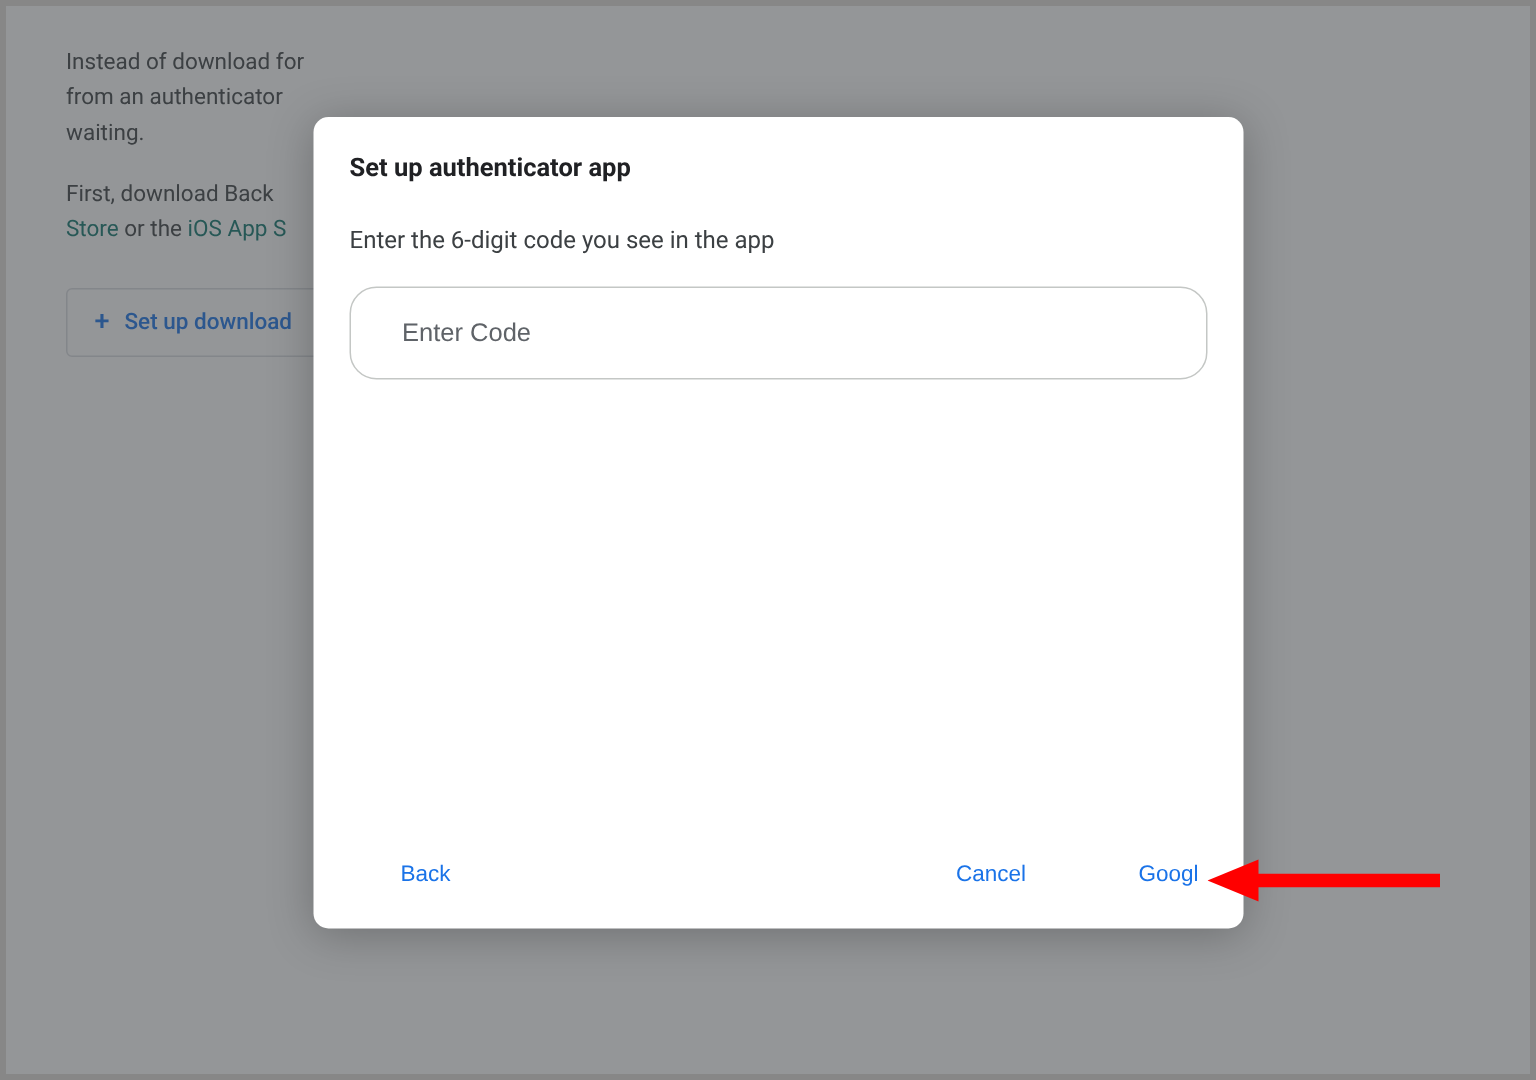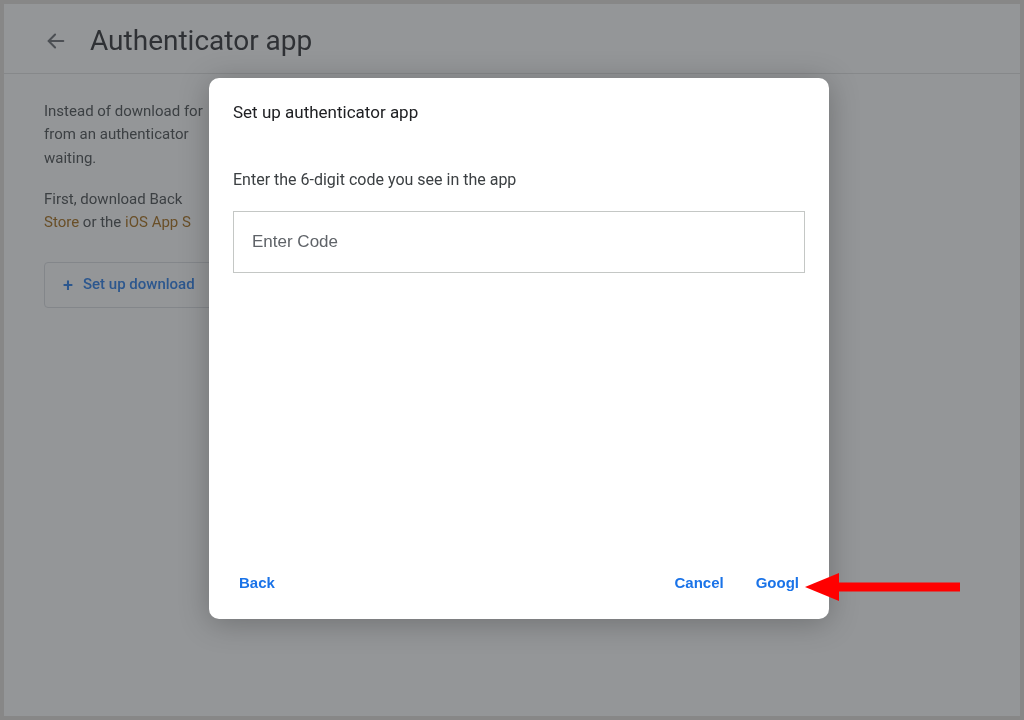--- a/index.html
+++ b/index.html
@@ -34,21 +34,21 @@
   color: #202124;
 }
 .body {
   padding: 26px 40px;
   color: #3c4043;
   font-size: 15px;
   line-height: 1.55;
   max-width: 820px;
 }
 .body p { margin-bottom: 18px; }
-.link { color: #a16207; }
+.link { color: #0f766e; }
 .setup-btn {
   display: inline-flex;
   align-items: center;
   gap: 10px;
   border: 1px solid #dadce0;
   border-radius: 4px;
   color: #1a73e8;
   font-size: 15px;
   font-weight: 500;
   padding: 10px 18px;
@@ -69,79 +69,71 @@
   height: 541px;
   background: #fff;
   border-radius: 10px;
   box-shadow: 0 4px 30px rgba(0,0,0,0.25);
   display: flex;
   flex-direction: column;
   padding: 24px 24px 18px 24px;
 }
 .dialog-title {
   font-size: 17px;
-  font-weight: 400;
+  font-weight: 700;
   color: #202124;
-  margin-bottom: 48px;
+  margin-bottom: 28px;
 }
 .dialog-instr {
   font-size: 16px;
   color: #3c4043;
   margin-bottom: 22px;
 }
 .code-input {
   width: 100%;
   height: 62px;
   border: 1px solid #c4c7c5;
-  border-radius: 0;
+  border-radius: 18px;
   font-size: 17px;
-  padding: 0 18px;
+  padding: 0 34px;
   color: #3c4043;
   outline: none;
 }
 .code-input::placeholder { color: #5f6368; }
 .dialog-footer {
   margin-top: auto;
   display: flex;
   align-items: center;
   padding: 6px 2px 4px 2px;
 }
 .txt-btn {
   background: none;
   border: none;
   color: #1a73e8;
   font-size: 15px;
-  font-weight: 700;
+  font-weight: 400;
   cursor: pointer;
   padding: 6px 4px;
+  margin-left: 28px;
 }
 .spacer { flex: 1; }
-.right-group { display: flex; gap: 24px; }
+.right-group { display: flex; gap: 39px; }
 .arrow {
   position: absolute;
   top: 567px;
   left: 805px;
   width: 160px;
   height: 40px;
   pointer-events: none;
 }
 </style>
 </head>
 <body>
 
 <div class="page-bg">
-  <div class="header">
-    <span class="back-ico">
-      <svg width="22" height="22" viewBox="0 0 24 24" fill="none" stroke="#5f6368" stroke-width="2.2" stroke-linecap="round" stroke-linejoin="round">
-          <line x1="20" y1="12" x2="4" y2="12"></line>
-          <polyline points="11 5 4 12 11 19"></polyline>
-        </svg>
-    </span>
-    <h1>Authenticator app</h1>
-  </div>
   <div class="body">
     <p>
       <span>Instead of download for </span><br>
       <span>from an authenticator</span><br>
       <span>waiting.</span>
     </p>
     <p>
       <span>First, download Back</span><br>
       <span class="link">Store</span><span> or the </span><span class="link">iOS App S</span>
     </p>

